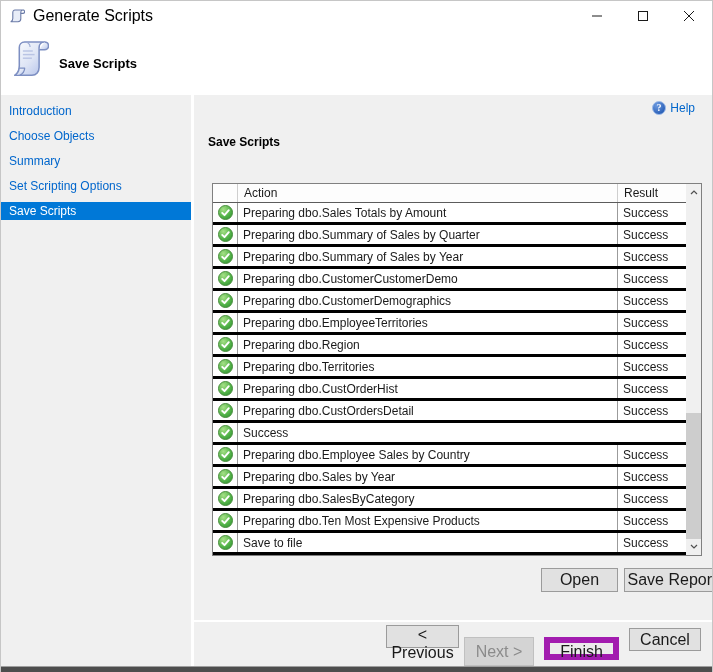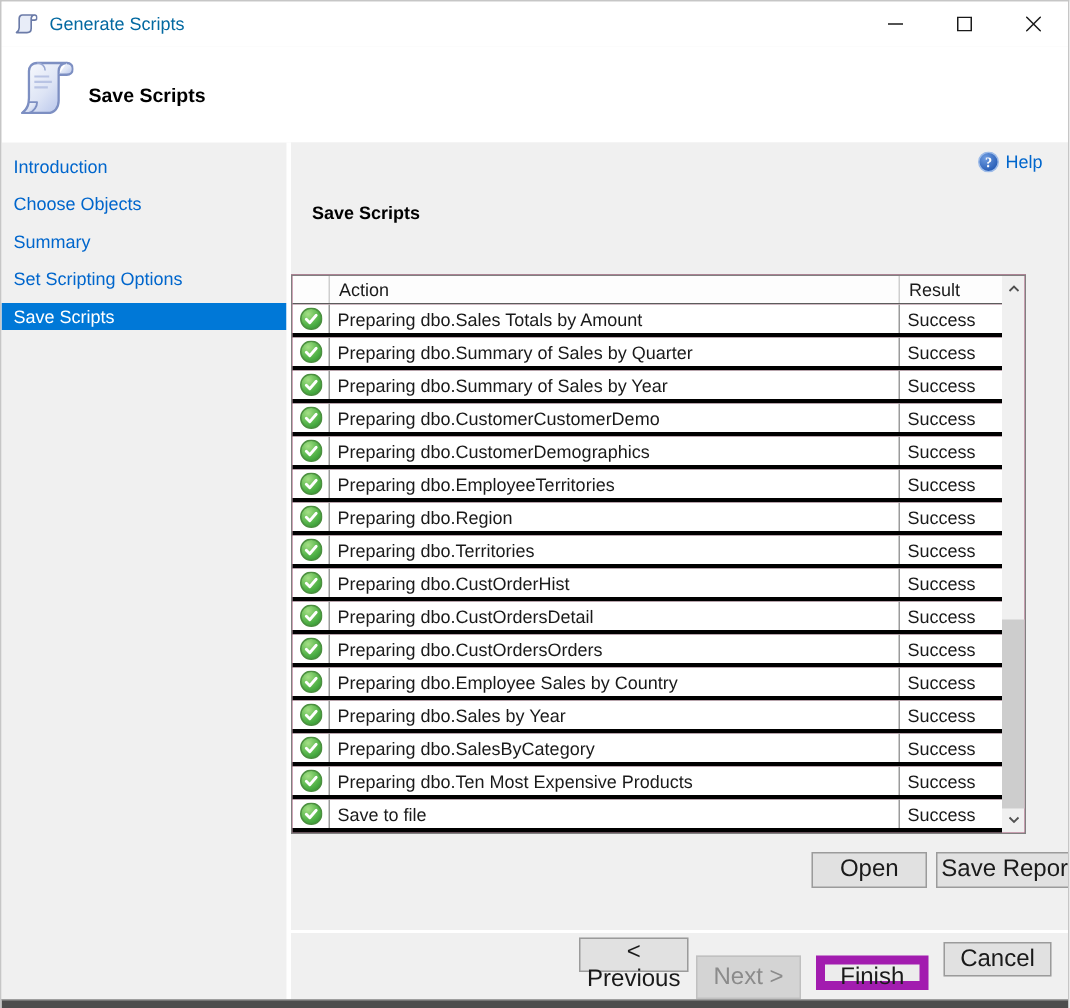--- a/index.html
+++ b/index.html
@@ -4,21 +4,21 @@
 <style>
   * { margin:0; padding:0; box-sizing:border-box; }
   html,body { width:713px; height:672px; }
   body { font-family:"Liberation Sans", sans-serif; font-size:12px; color:#1a1a1a; background:#fff; }
 
   .window { width:713px; height:672px; border:1px solid #c6c6c6; border-bottom:none; background:#f0f0f0; position:relative; overflow:hidden; }
 
   
   .titlebar { height:30px; background:#fff; display:flex; align-items:center; }
   .titlebar-icon { width:16px; height:16px; margin-left:8px; display:inline-flex; }
-  .titlebar-title { margin-left:8px; font-size:12px; color:#0369a1; }
+  .titlebar-title { margin-left:8px; font-size:16px; color:#000000; }
   .caption-buttons { margin-left:auto; display:flex; height:100%; }
   .caption-btn { width:46px; height:100%; display:flex; align-items:center; justify-content:center; cursor:default; }
 
   
   .headerband { height:64px; background:#fff; position:relative; }
   .scroll-icon-large { position:absolute; left:12px; top:5px; width:36px; height:48px; }
   .headerband h1 { position:absolute; left:58px; top:25px; font-size:13px; font-weight:bold; color:#000; }
 
   
   .bodyrow { height:571px; display:flex; background:#f0f0f0; }
@@ -27,21 +27,21 @@
   .side-item.selected { background:#0078D7; color:#fff; }
   .vdivider { width:3px; background:#fff; flex:none; }
   .main { flex:1; position:relative; background:#f0f0f0; }
 
   .help { position:absolute; top:6px; right:17px; display:flex; align-items:center; gap:4px; color:#0066CC; text-decoration:none; cursor:pointer; }
   .help-icon { width:14px; height:14px; display:inline-flex; }
 
   .section-title { position:absolute; left:14px; top:40px; font-size:12px; font-weight:bold; color:#000; }
 
   
-  .table { position:absolute; left:0; top:88px; width:490px; height:373px; background:#be185d; border:1px solid #808080; }
+  .table { position:absolute; left:18px; top:88px; width:490px; height:373px; background:#be185d; border:1px solid #808080; }
   .thead { display:flex; width:473px; height:19px; background:#fdfdfd; border-bottom:1px solid #5c5c5c; }
   .th { line-height:18px; color:#1a1a1a; }
   .th.icon-col { width:25px; border-right:1px solid #cfcfcf; flex:none; }
   .th.action-col { width:380px; padding-left:6px; border-right:1px solid #cfcfcf; flex:none; }
   .th.result-col { flex:1; padding-left:6px; }
   .tr { display:flex; width:473px; height:22px; border-bottom:3px solid #000000; background:#fff; }
   .td { line-height:21px; overflow:hidden; white-space:nowrap; }
   .td.icon-col { width:25px; flex:none; border-right:1px solid #9b9b9b; display:flex; align-items:center; justify-content:center; }
   .td.action-col { width:380px; flex:none; padding-left:5px; border-right:1px solid #9b9b9b; }
   .td.result-col { flex:1; padding-left:5px; }
@@ -383,21 +383,20 @@
               <stop offset="0" stop-color="#a5e086"></stop>
                         <stop offset="0.6" stop-color="#55b44a"></stop>
                         <stop offset="1" stop-color="#2f9331"></stop>
             </radialGradient>
           </defs>
           <circle cx="7.5" cy="7.5" r="7" fill="url(#gg)" stroke="#4b8f3f" stroke-width="1"></circle>
           <path d="M4.2 7.9 L6.5 10.2 L10.8 5.2" fill="none" stroke="#ffffff" stroke-width="1.9" stroke-linecap="round" stroke-linejoin="round"></path>
         </svg>
       </span>
     </div>
-    <div class="td action-col">Preparing dbo.CustOrdersOrders</div>
     <div class="td result-col">Success</div>
   </div>
 
   <div class="tr">
     <div class="td icon-col">
       <span class="check-icon">
         <svg viewBox="0 0 15 15" width="15" height="15">
           <defs>
             <radialGradient id="gg" cx="0.35" cy="0.28" r="0.85">
               <stop offset="0" stop-color="#a5e086"></stop>

